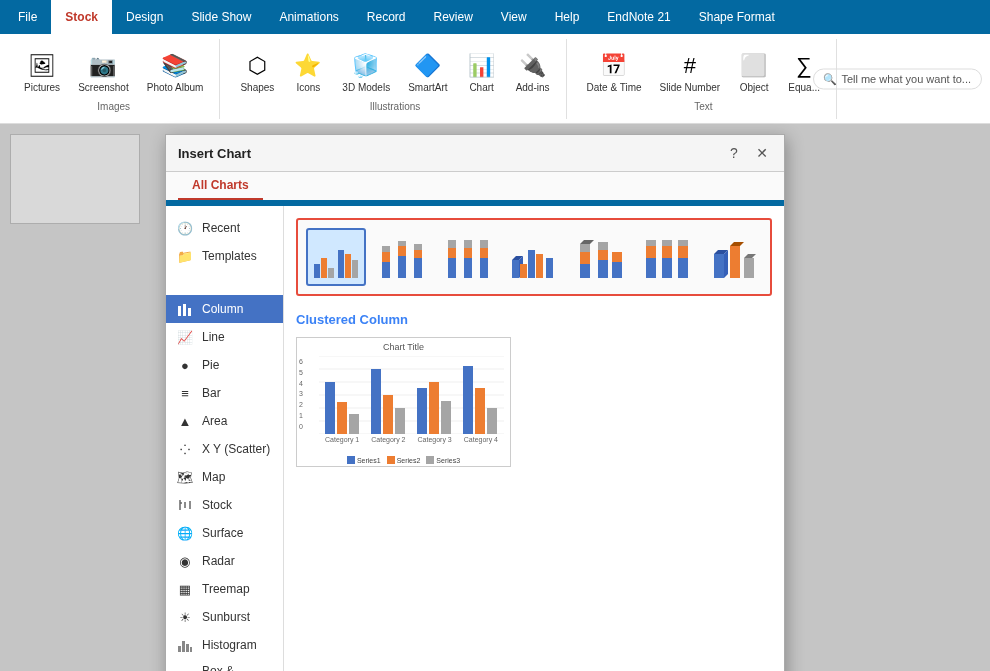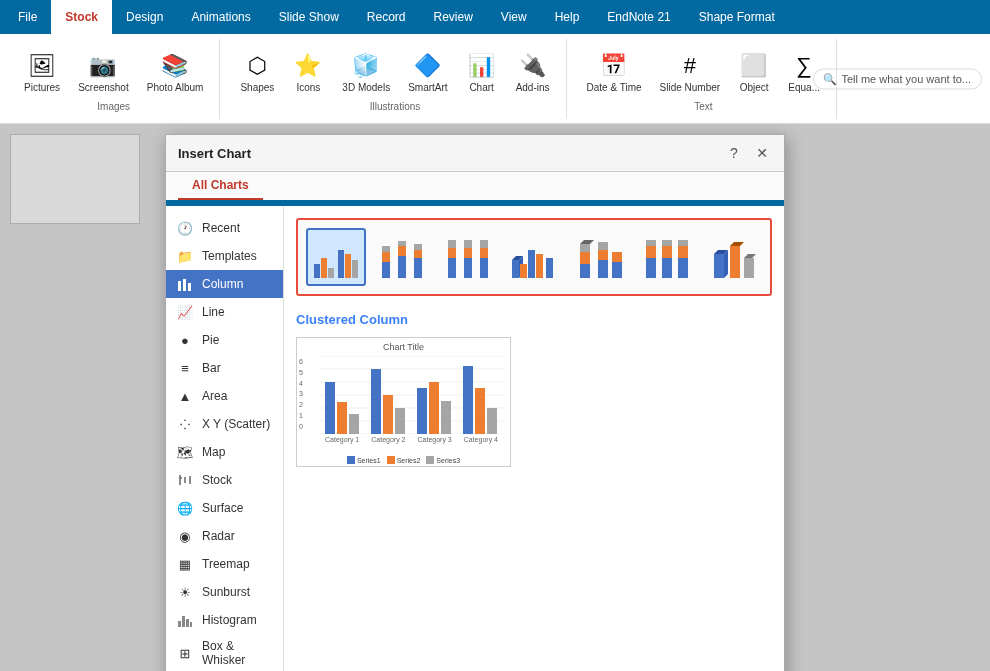--- a/index.html
+++ b/index.html
@@ -35,21 +35,21 @@
 
     .dialog-tabs { display: flex; border-bottom: 6px solid #0369a1; padding: 0 12px; background: #fafafa; }
     .dialog-tab { padding: 6px 14px; font-size: 12px; cursor: pointer; border-bottom: 2px solid transparent; }
     .dialog-tab.active { border-bottom: 2px solid #c0392b; color: #c0392b; font-weight: 600; }
 
     .dialog-body { display: flex; flex: 1; }
 
     
     .chart-types { width: 165px; border-right: 1px solid #ddd; padding: 8px 0; overflow-y: auto; }
     .chart-type-item { display: flex; align-items: center; gap: 8px; padding: 5px 10px; cursor: pointer; font-size: 12px; color: #333; }
-    .chart-type-item.selected { background: #4472c4; color: #fff; }
+    .chart-type-item.selected { background: #4472c4; color: #fff; margin-top: 25px; }
     .chart-type-icon { width: 18px; height: 18px; display: flex; align-items: center; justify-content: center; font-size: 13px; flex-shrink: 0; }
 
     
     .chart-content { flex: 1; padding: 12px; display: flex; flex-direction: column; }
     .chart-variants-row { display: flex; gap: 6px; border: 2px solid #e74c3c; border-radius: 3px; padding: 8px; margin-bottom: 16px; background: #fafafa; }
     .chart-variant { width: 60px; height: 58px; display: flex; align-items: flex-end; justify-content: center; cursor: pointer; border: 2px solid transparent; border-radius: 3px; padding: 4px; }
     .chart-variant.selected { background: #d0e8ff; border-color: #4472c4; }
 
     
     .chart-variant svg { width: 48px; height: 44px; }
@@ -66,22 +66,22 @@
     .legend-item { display: flex; align-items: center; gap: 2px; font-size: 7px; color: #444; }
   </style>
 </head>
 <body>
 
 <div class="ribbon">
   <div class="ribbon-tabs">
     <div class="ribbon-tab">File</div>
     <div class="ribbon-tab active">Stock</div>
     <div class="ribbon-tab">Design</div>
+    <div class="ribbon-tab">Slide Show</div>
     <div class="ribbon-tab">Animations</div>
-    <div class="ribbon-tab">Slide Show</div>
     <div class="ribbon-tab">Record</div>
     <div class="ribbon-tab">Review</div>
     <div class="ribbon-tab">View</div>
     <div class="ribbon-tab">Help</div>
     <div class="ribbon-tab">EndNote 21</div>
     <div class="ribbon-tab">Shape Format</div>
   </div>
   <div class="ribbon-body">
 
     <div class="ribbon-group">

